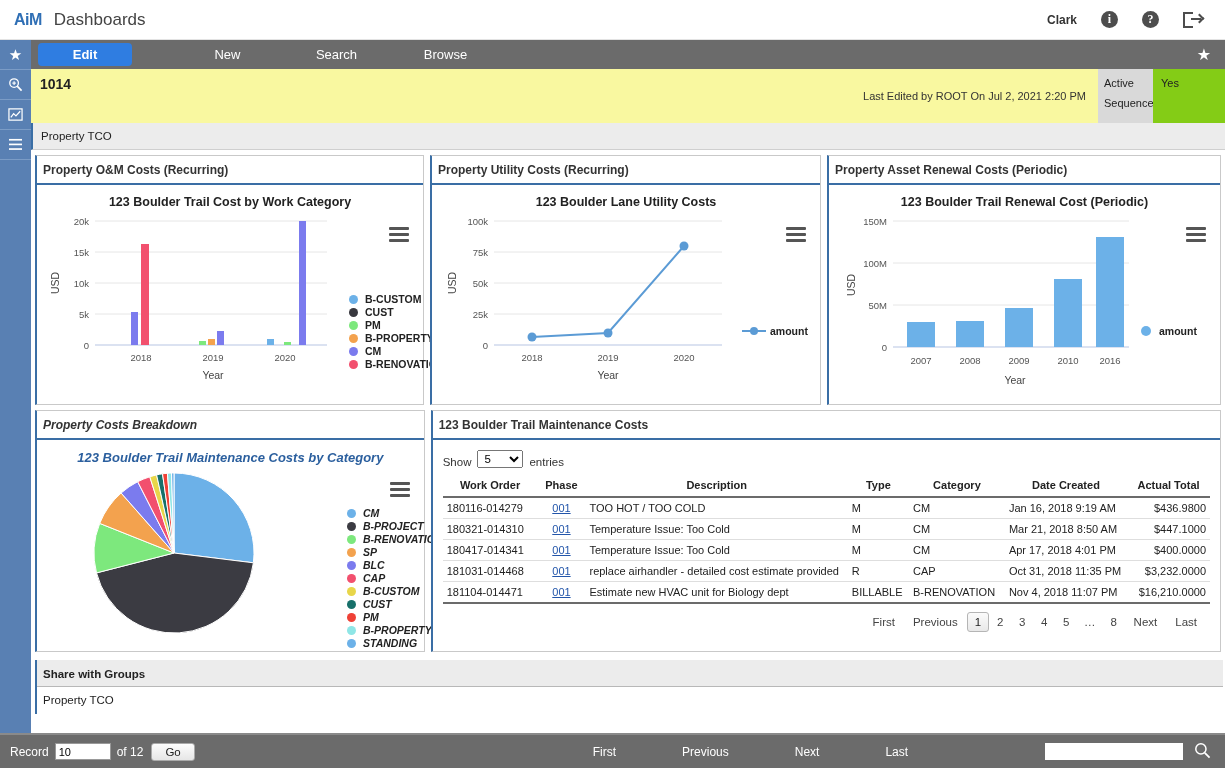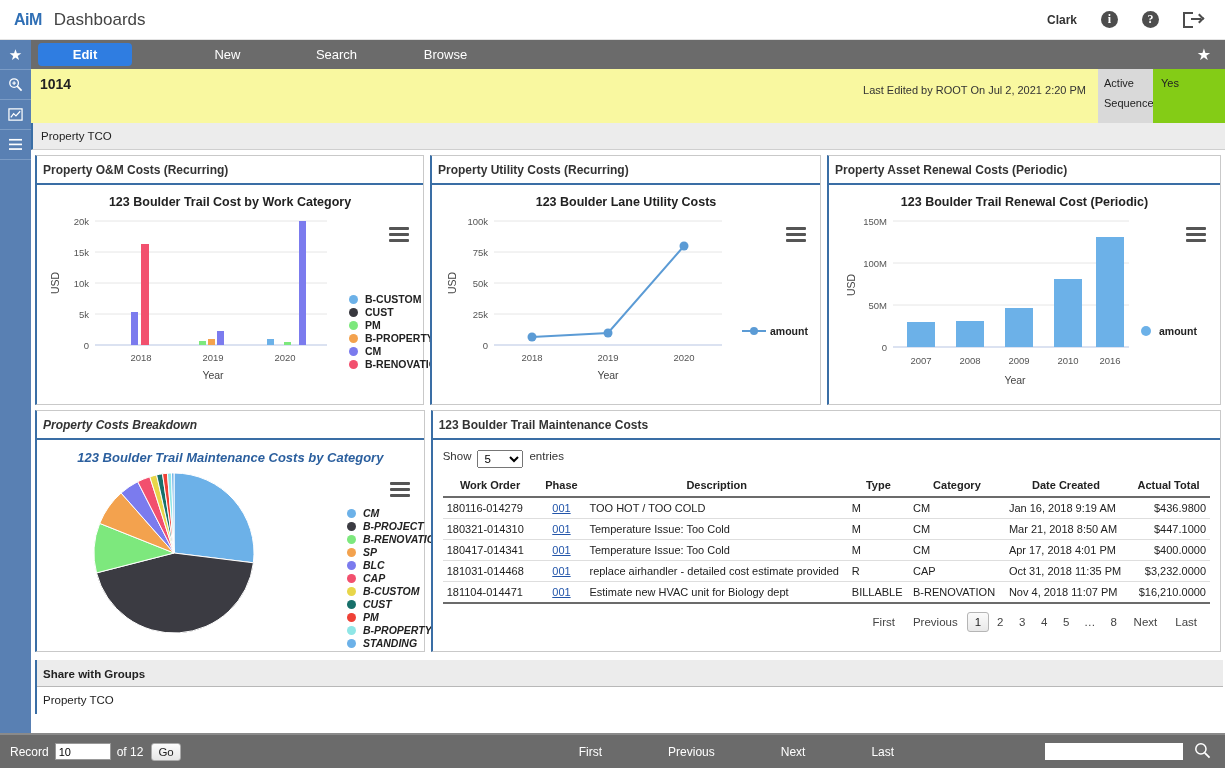--- a/index.html
+++ b/index.html
@@ -59,21 +59,21 @@
   }
   .rail .r-item:first-child { background: #5980b3; }
   .rail .r-star { font-size: 15px; }
   .rail svg { display: block; }
 
   
   .content { position: absolute; left: 31px; top: 69px; right: 0; bottom: 35px; background: #fff; }
   .yellowbar { display: flex; height: 54px; background: #f9f8a0; position: relative; }
   .yb-main { flex: 1; position: relative; }
   .yb-id { position: absolute; left: 9px; top: 7px; font-size: 14px; font-weight: bold; color: #222; }
-  .yb-edited { position: absolute; right: 12px; top: 15px; font-size: 11px; color: #333; }
+  .yb-edited { position: absolute; right: 12px; top: 21px; font-size: 11px; color: #333; }
   .yb-labels { width: 55px; background: #d9d9d9; }
   .yb-labels div { font-size: 11px; color: #222; padding: 8px 6px 0 6px; }
   .yb-values { width: 72px; background: #84cc16; }
   .yb-values div { font-size: 11px; color: #222; padding: 8px 6px 0 8px; }
 
   
   .substrip {
     height: 27px; background: #ececec; border-bottom: 1px solid #cfcfcf;
     display: flex; align-items: center; padding-left: 8px; border-left: 2px solid #3a6ea5;
   }
@@ -99,21 +99,21 @@
   .burger b { display: block; height: 3px; background: #555; margin-bottom: 3px; border-radius: 1px; }
 
   svg text { font-family: "Liberation Sans", sans-serif; }
 
   .legend { position: absolute; font-size: 10.5px; }
   .legend .lg-row { display: flex; align-items: center; margin-bottom: 1px; height: 12px; }
   .legend .dot { width: 9px; height: 9px; border-radius: 50%; margin-right: 7px; flex: none; }
   .legend .lbl { font-weight: bold; color: #222; font-size: 10.5px; white-space: nowrap; }
 
   
-  .tbl-controls { padding: 10px 0 8px 10px; font-size: 11.5px; color: #333; display: flex; align-items: flex-start; }
+  .tbl-controls { padding: 10px 0 8px 10px; font-size: 11.5px; color: #333; display: flex; align-items: flex-end; }
   .tbl-controls select {
     margin: 0 6px; font-size: 11.5px; padding: 1px 2px; font-family: "Liberation Sans", sans-serif;
   }
   table.dt { width: calc(100% - 20px); margin-left: 10px; border-collapse: collapse; font-size: 11px; }
   table.dt th {
     font-size: 11px; font-weight: bold; color: #222; padding: 3px 4px 5px 4px;
     border-bottom: 2px solid #6b6b6b; text-align: center; white-space: nowrap;
   }
   table.dt td { padding: 4px 4px; border-bottom: 1px solid #dedede; color: #222; white-space: nowrap; }
   table.dt tr:last-child td { border-bottom: 2px solid #6b6b6b; }
@@ -145,21 +145,21 @@
     position: absolute; left: 0; bottom: 0; width: 1225px; height: 35px;
     background: #6b6b6b; display: flex; align-items: center; color: #fff; font-size: 12px;
     border-top: 2px solid #8a8a8a;
   }
   .bottombar .rec-label { margin-left: 10px; }
   .bottombar input.rec {
     width: 56px; height: 17px; margin: 0 6px; font-size: 11px; padding: 0 3px;
     border: 1px solid #999; font-family: "Liberation Sans", sans-serif;
   }
   .bottombar .go {
-    margin-left: 8px; font-size: 11.5px; padding: 2px 6px; color: #222;
+    margin-left: 8px; font-size: 11.5px; padding: 2px 13px; color: #222;
     background: linear-gradient(#fdfdfd,#e6e6e6); border: 1px solid #aaa; border-radius: 3px; cursor: pointer;
   }
   .bb-nav { display: flex; margin-left: 365px; gap: 0; }
   .bb-nav span { padding: 0 33px; cursor: pointer; font-size: 12px; }
   .bb-search { margin-left: auto; display: flex; align-items: center; padding-right: 14px; }
   .bb-search input {
     width: 138px; height: 17px; border: 1px solid #fff; font-size: 11px; padding: 0 3px;
     font-family: "Liberation Sans", sans-serif;
   }
   .bb-search .mag { margin-left: 11px; }

